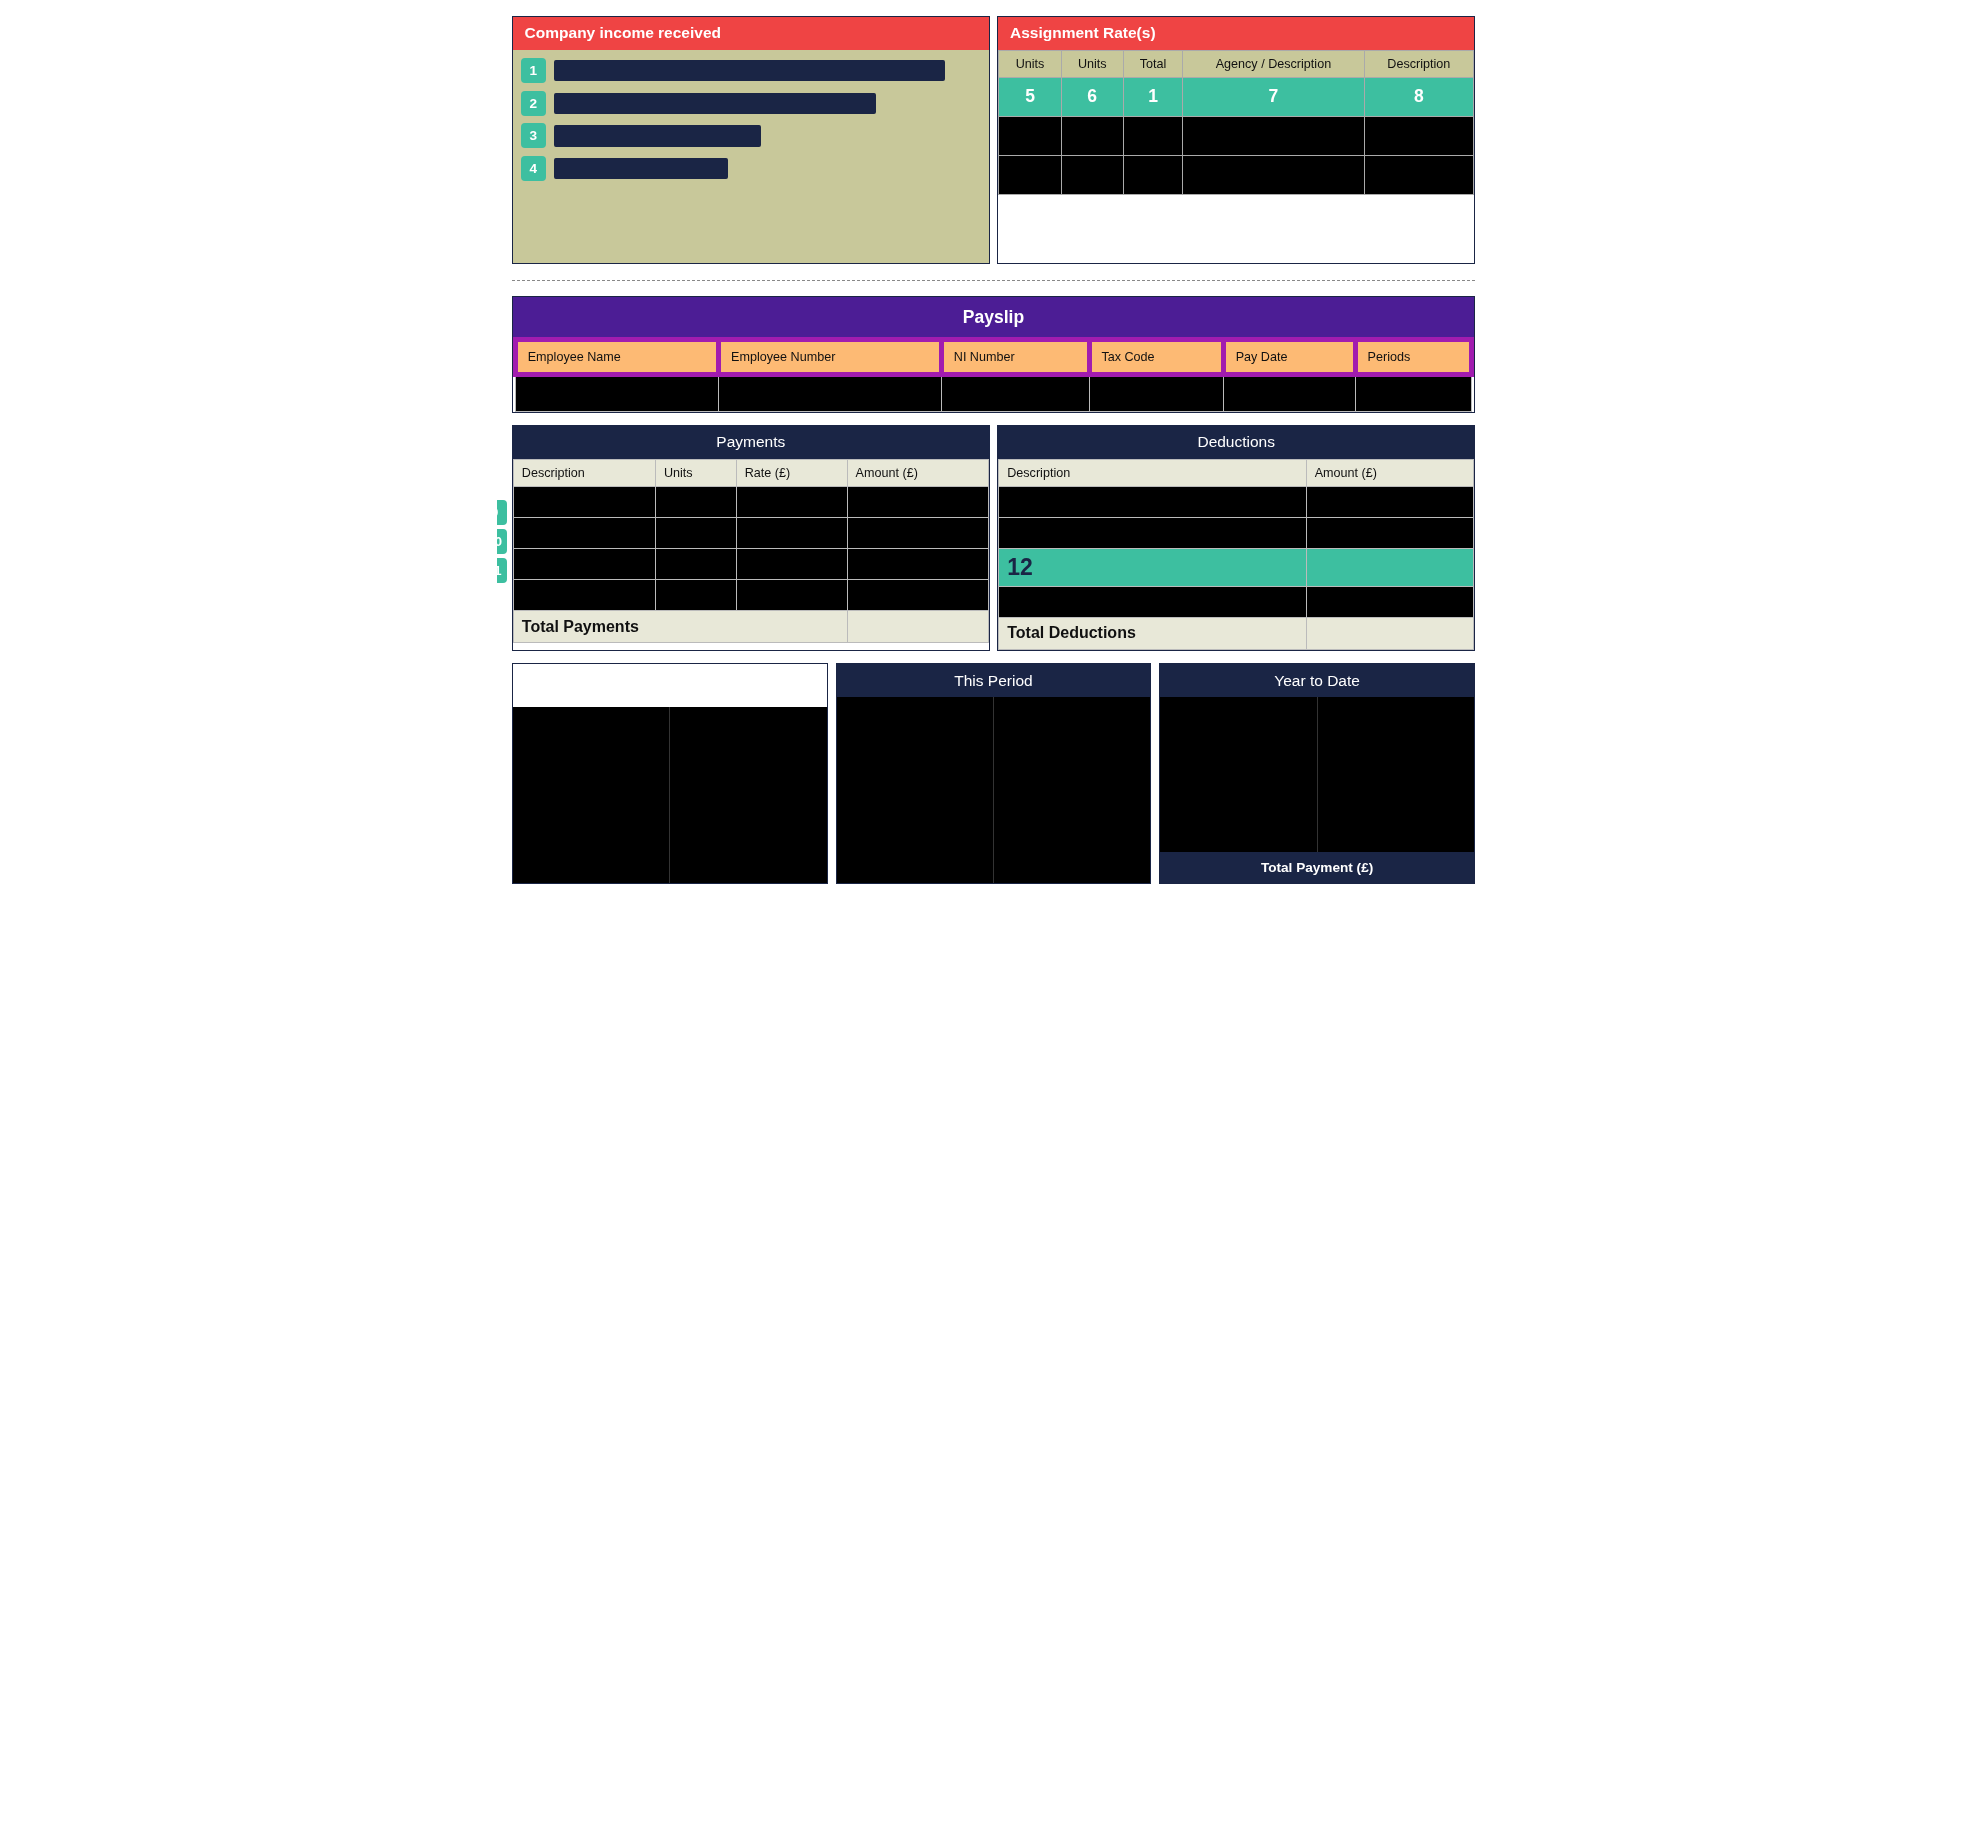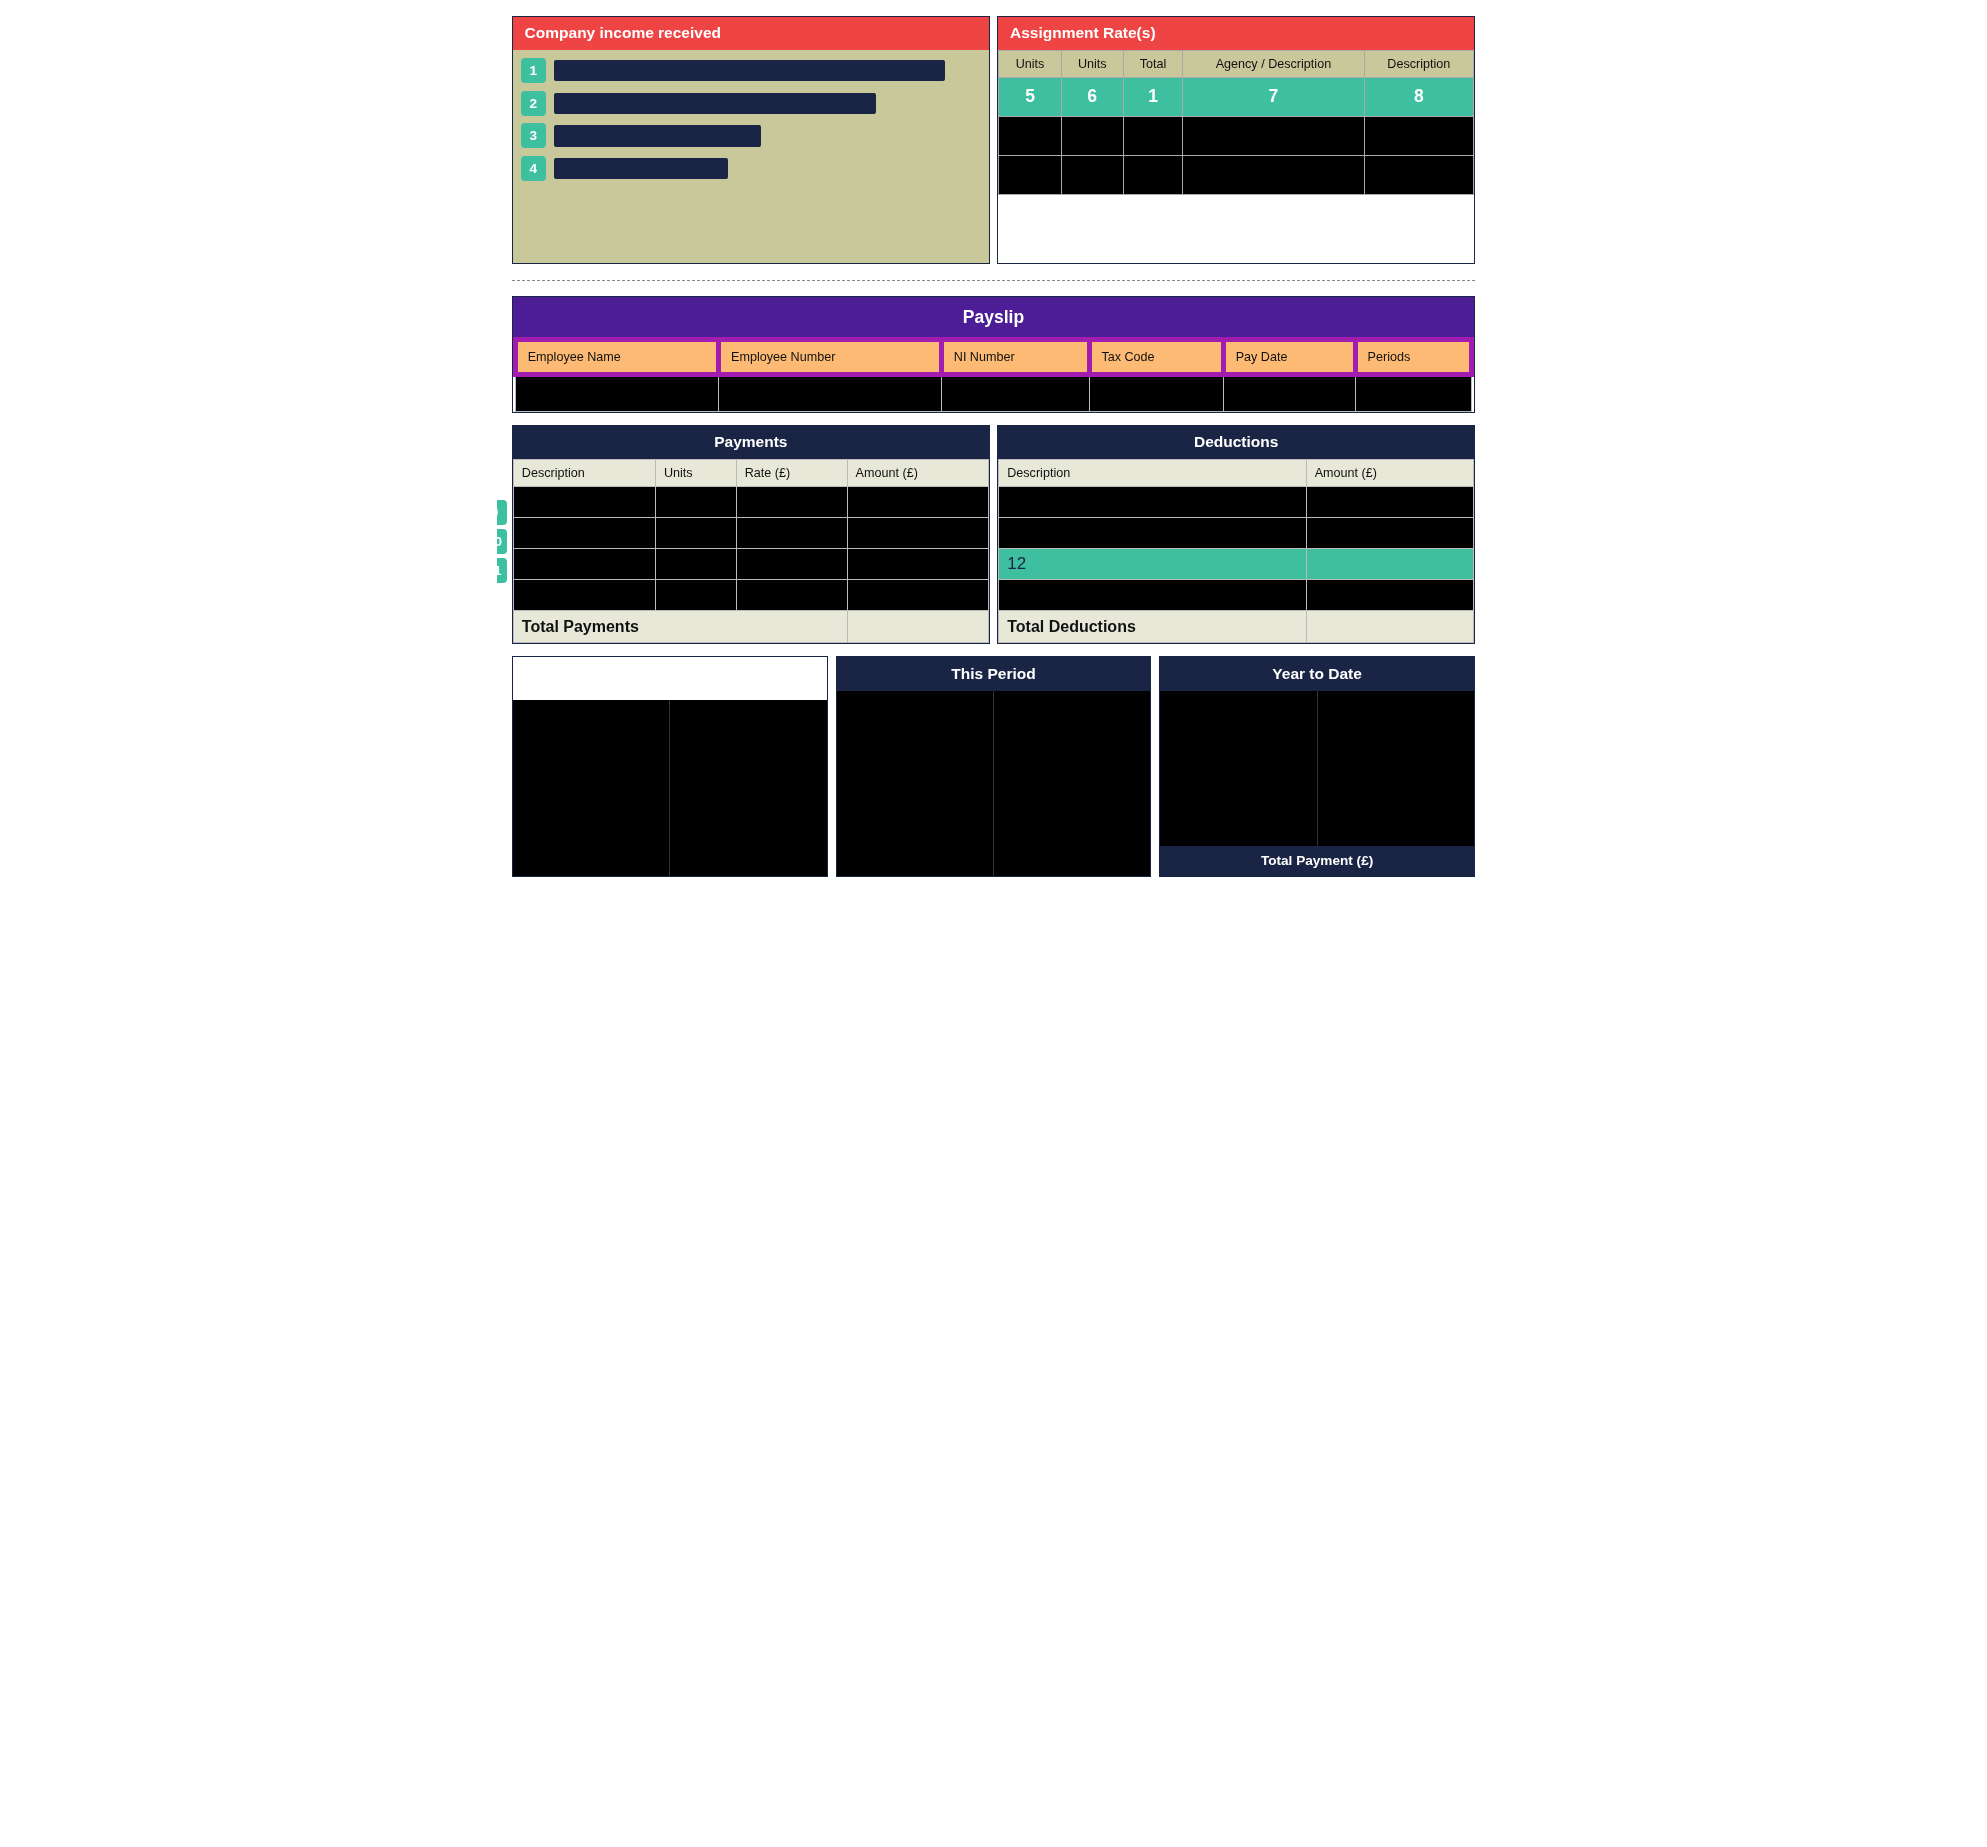--- a/index.html
+++ b/index.html
@@ -165,21 +165,21 @@
     }
 
     .deductions-box {
       flex: 1;
       border: 1.9px solid #1a2545;
     }
 
     .sub-header {
       background: #1a2545;
       color: #fff;
-      font-weight: bold;
+      font-weight: normal;
       font-size: 15.5px;
       padding: 7.8px 11.6px;
       text-align: center;
     }
 
     .inner-table {
       width: 100%;
       border-collapse: collapse;
     }
 
@@ -456,21 +456,21 @@
       <tbody>
         <tr class="data-row">
           <td></td>
           <td></td>
         </tr>
         <tr class="data-row">
           <td></td>
           <td></td>
         </tr>
         <tr class="data-row-teal">
-          <td style="font-weight:normal;font-size:17px;color:#1a2545;">12</td>
+          <td style="font-weight:bold;font-size:23px;color:#1a2545;">12</td>
           <td></td>
         </tr>
         <tr class="data-row">
           <td></td>
           <td></td>
         </tr>
         <tr class="total-row">
           <td>Total Deductions</td>
           <td></td>
         </tr>

